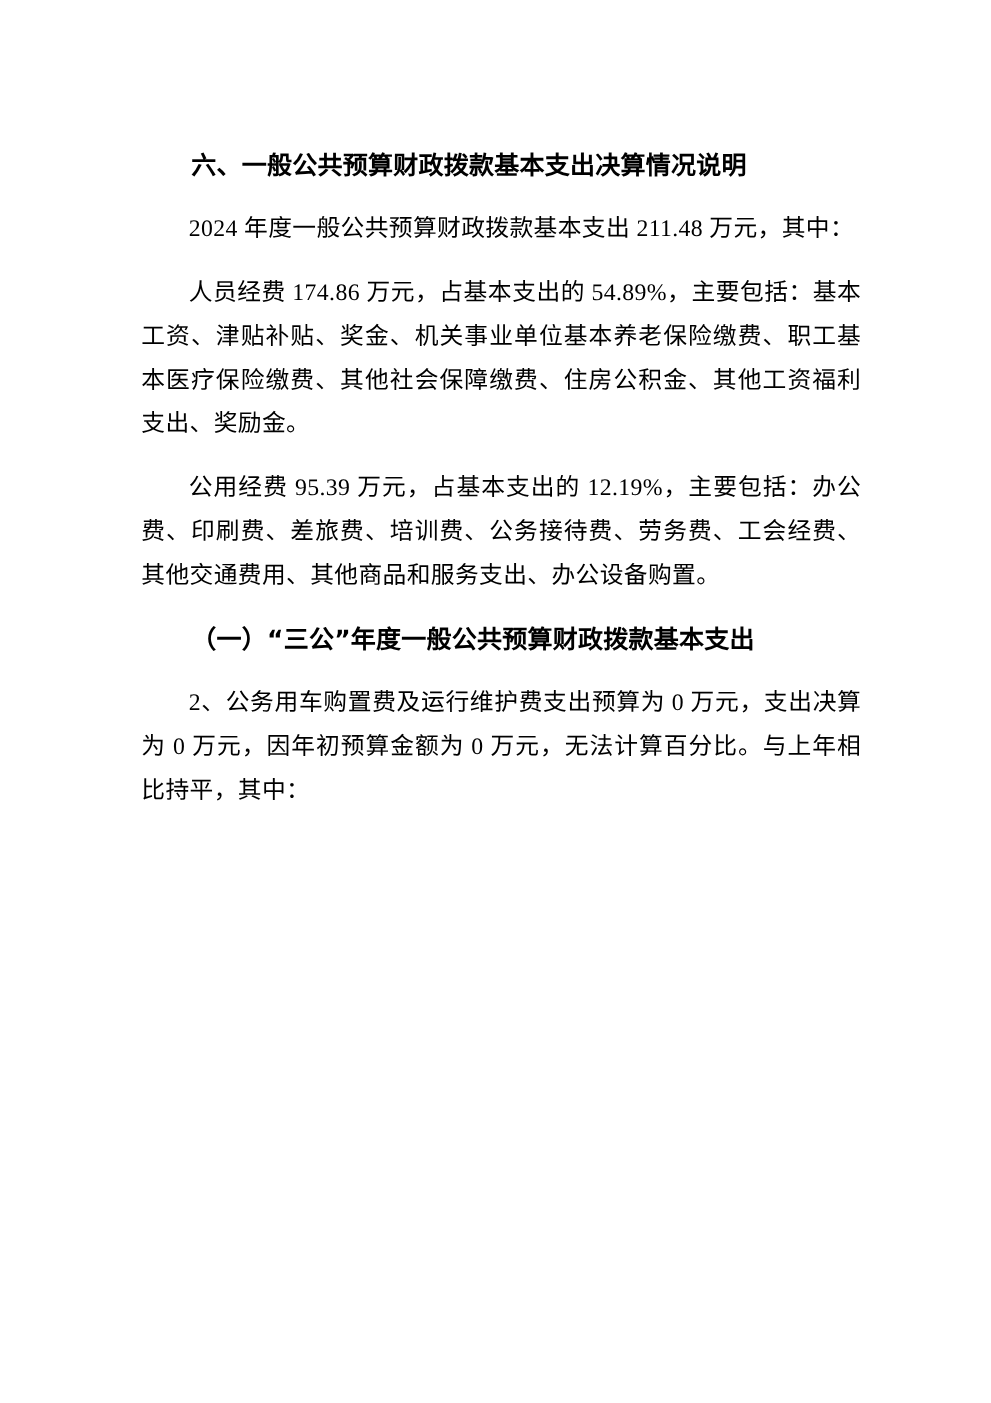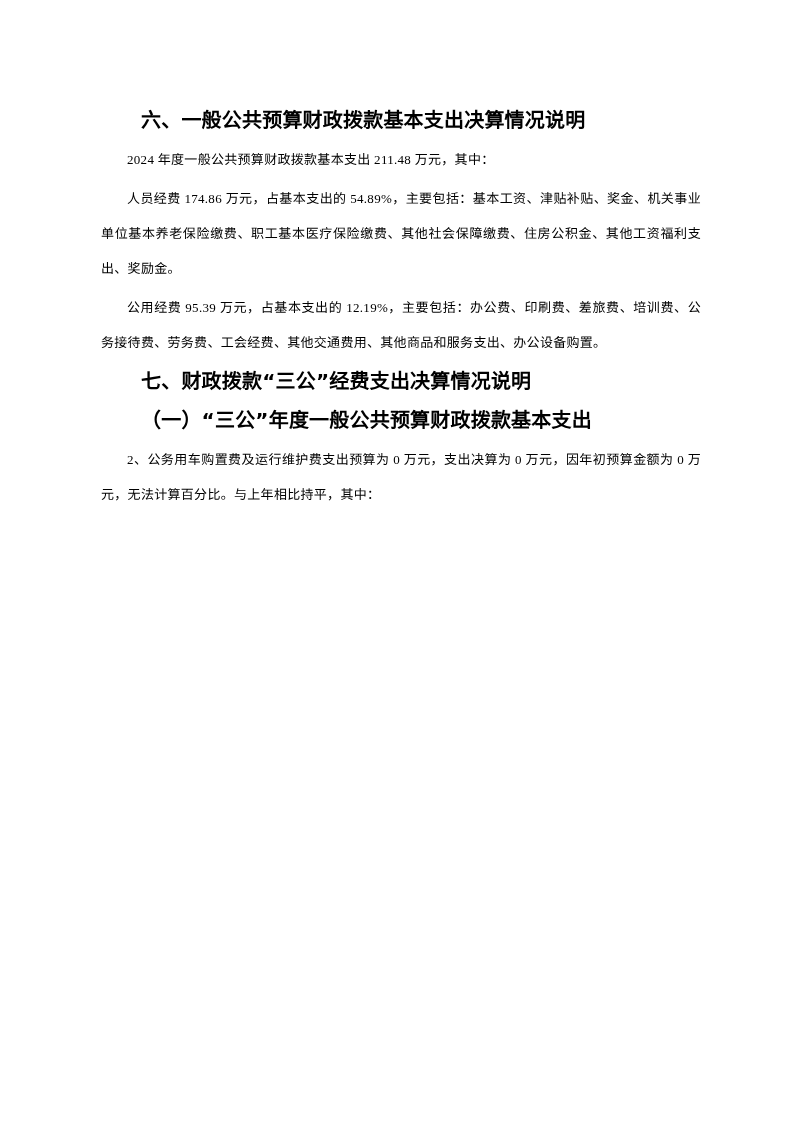--- a/index.html
+++ b/index.html
@@ -14,26 +14,26 @@
     overflow: hidden;
   }
   .page {
     box-sizing: border-box;
     width: 793px;
     height: 1122px;
     background: #ffffff;
     padding: 99px 88px 0 97px;
   }
   .block {
-    margin: 4px;
+    margin: 16px;
     line-height: 35px;
   }
   .para {
     font-family: "Liberation Serif", "DejaVu Serif", serif;
-    font-size: 13px;
+    font-size: 19px;
     text-align: justify;
     text-justify: inter-ideograph;
     text-indent: 2em;
     letter-spacing: 0.3px;
   }
   .heading-l1, .heading-l2 {
     font-family: "DejaVu Sans", "Liberation Sans", sans-serif;
     font-weight: bold;
     font-size: 20px;
     text-indent: 2em;
@@ -45,21 +45,20 @@
 
 <div class="page">
   <div class="block heading-l1">六、一般公共预算财政拨款基本支出决算情况说明</div>
 
   <div class="block para">2024 年度一般公共预算财政拨款基本支出 211.48 万元，其中：</div>
 
   <div class="block para">人员经费 174.86 万元，占基本支出的 54.89%，主要包括：基本工资、津贴补贴、奖金、机关事业单位基本养老保险缴费、职工基本医疗保险缴费、其他社会保障缴费、住房公积金、其他工资福利支出、奖励金。</div>
 
   <div class="block para">公用经费 95.39 万元，占基本支出的 12.19%，主要包括：办公费、印刷费、差旅费、培训费、公务接待费、劳务费、工会经费、其他交通费用、其他商品和服务支出、办公设备购置。</div>
 
-  <div class="block heading-l1">七、财政拨款“三公”经费支出决算情况说明</div>
 
   <div class="block heading-l2">（一）“三公”年度一般公共预算财政拨款基本支出</div>
 
 
 
 
   <div class="block para">2、公务用车购置费及运行维护费支出预算为 0 万元，支出决算为 0 万元，因年初预算金额为 0 万元，无法计算百分比。与上年相比持平，其中：</div>
 
 </div>
 

